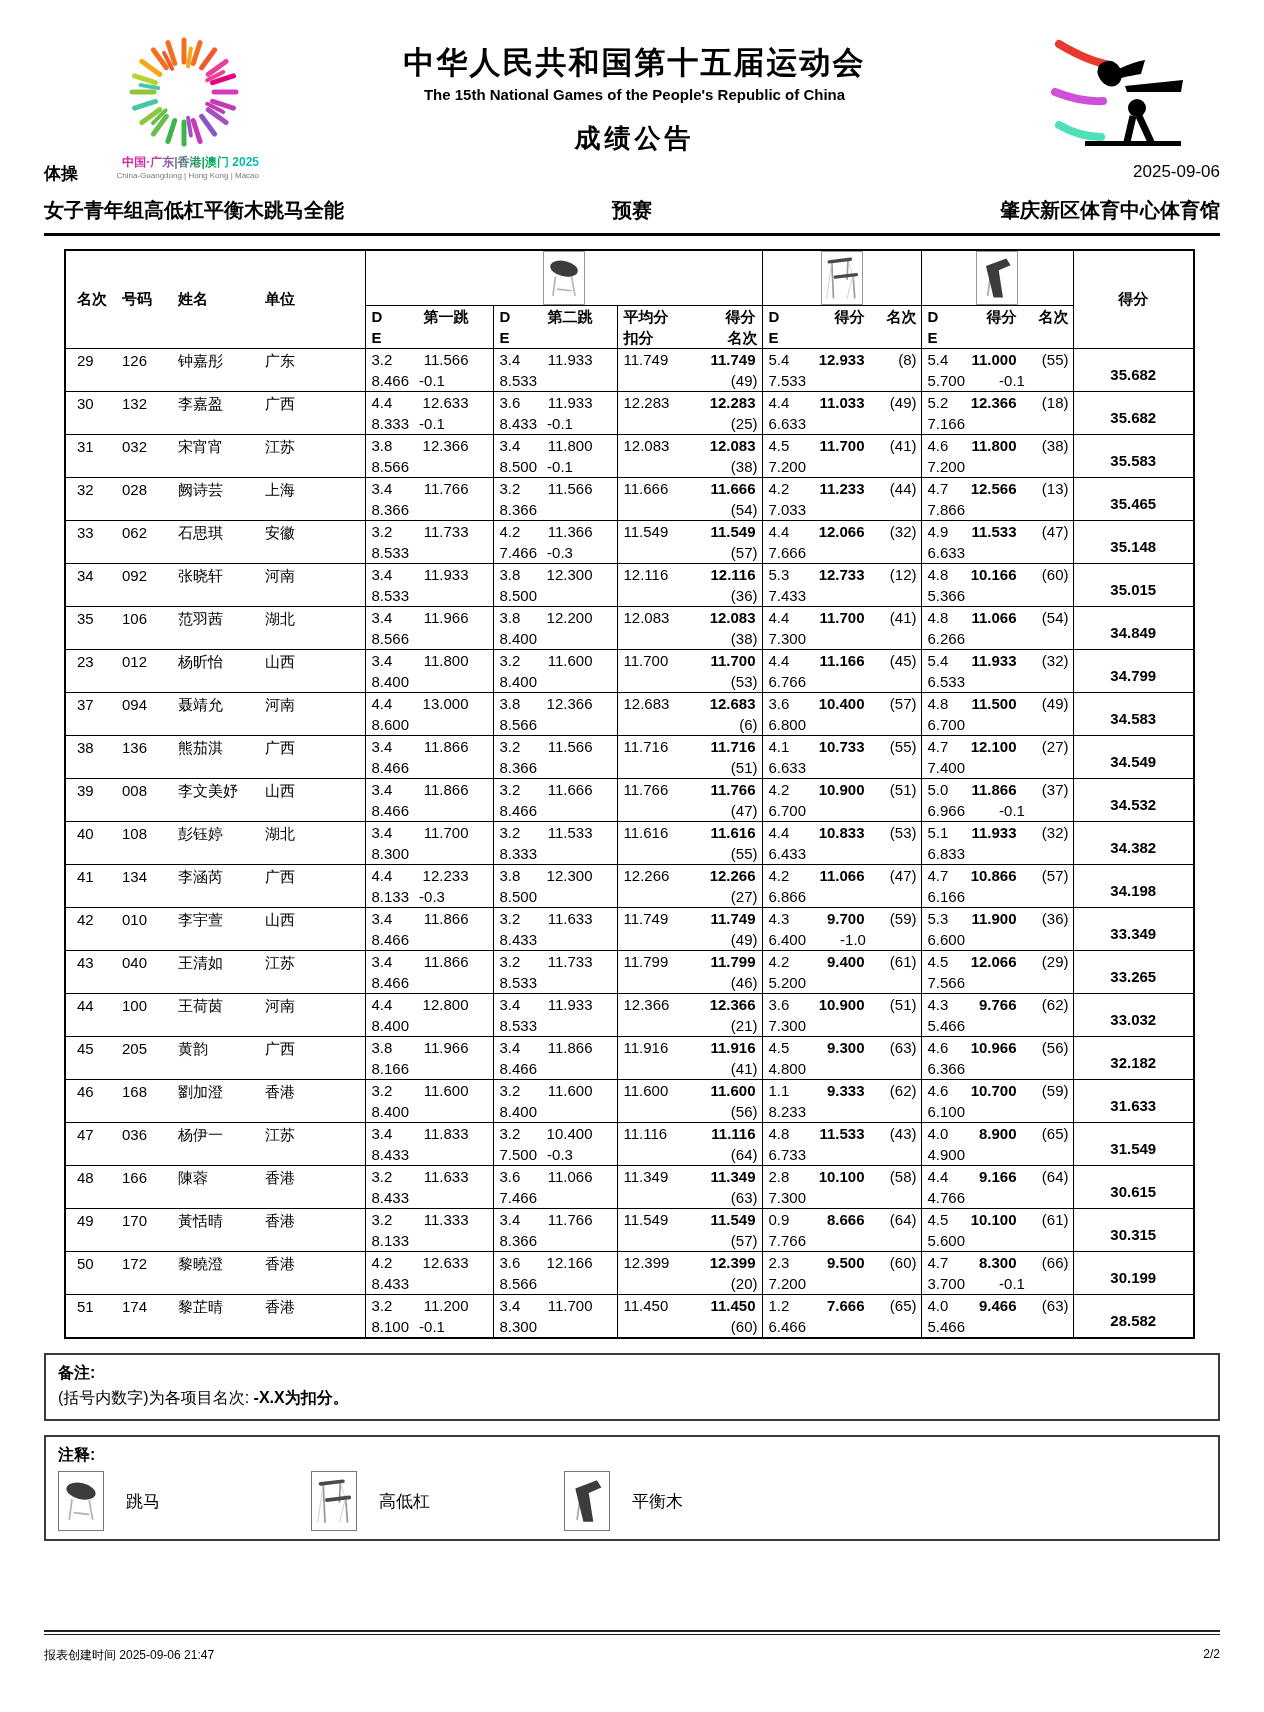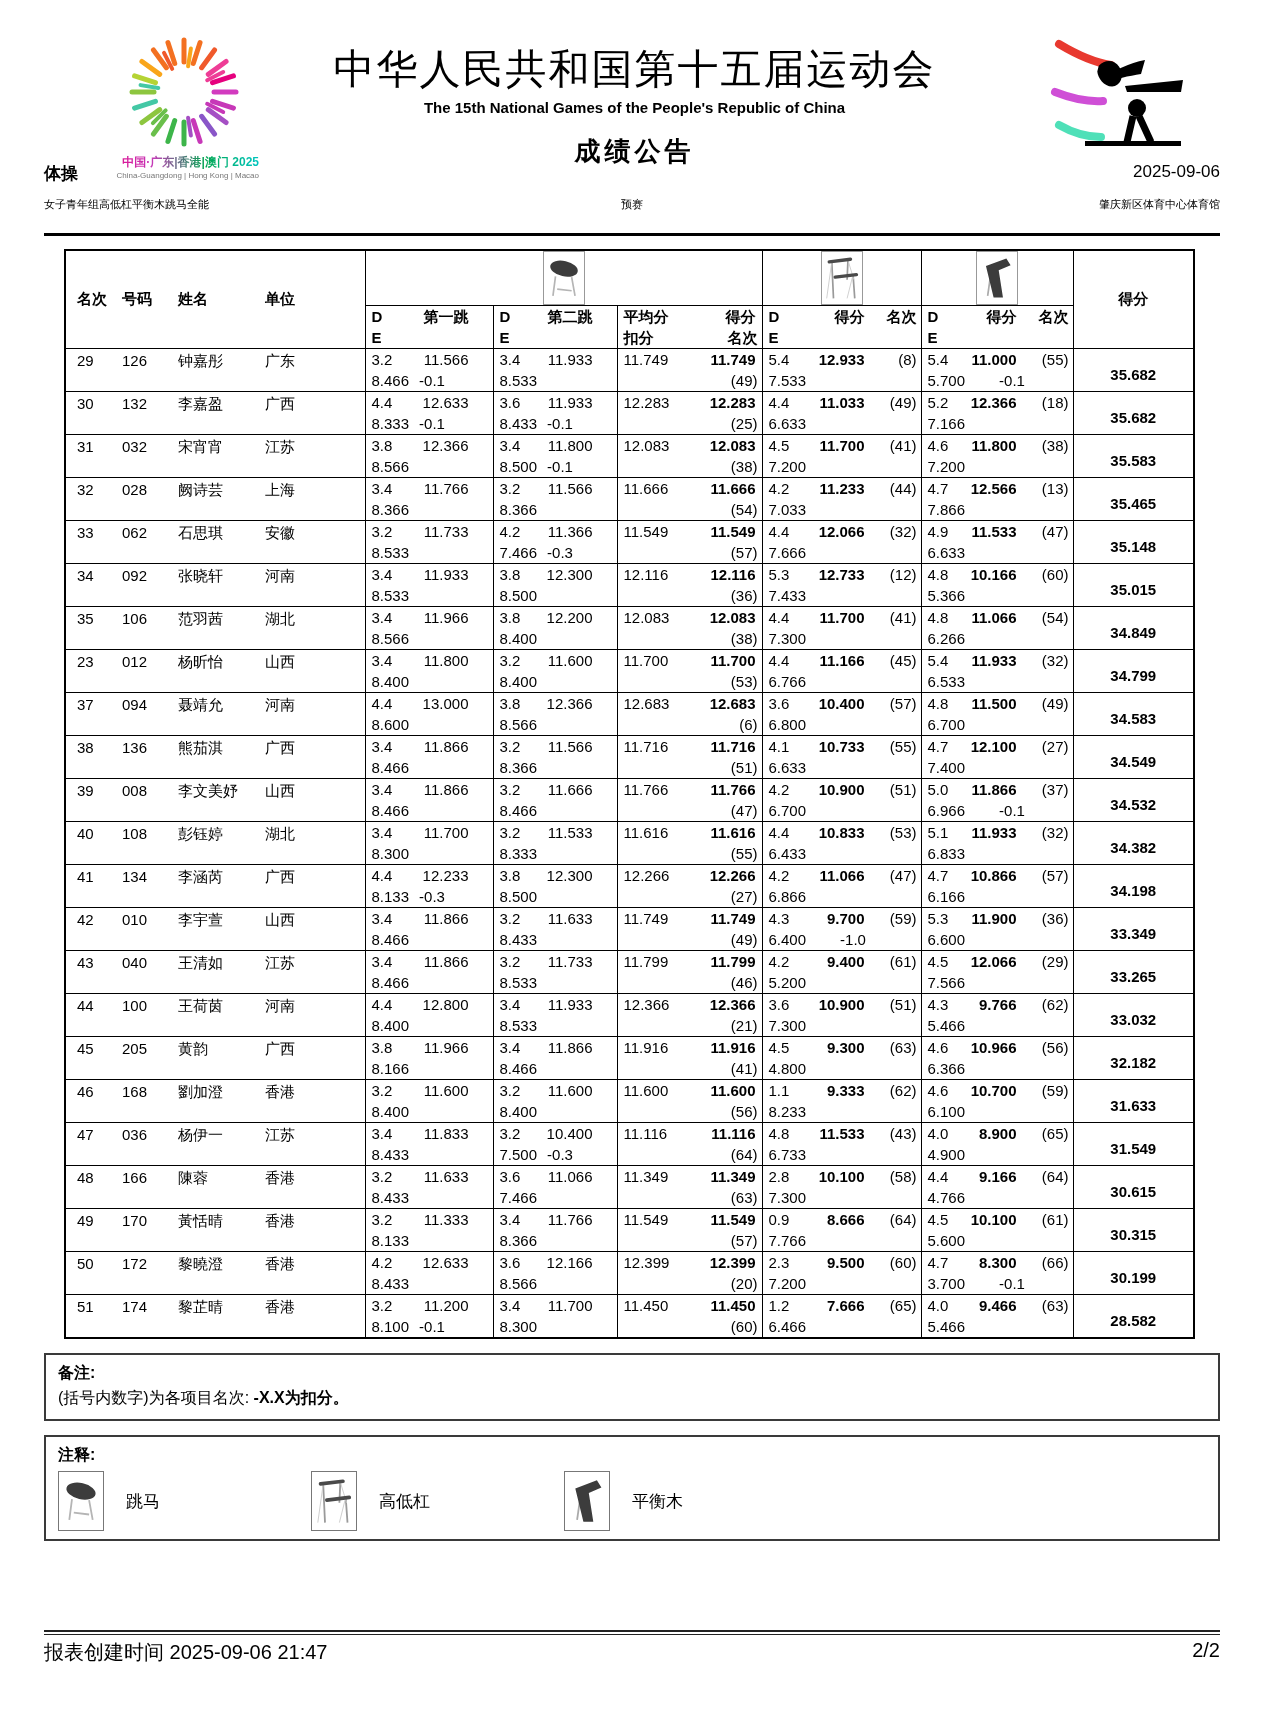--- a/index.html
+++ b/index.html
@@ -8,28 +8,28 @@
   .page { position:relative; width:1264px; height:1712px; background:#fff; margin:0 auto; color:#000; overflow:hidden; }
   .content { padding:0 44px; }
 
   
   .top { display:flex; padding-top:30px; height:148px; }
   .logo-block { width:215px; text-align:right; }
   .logo-line1 { font-size:12px; font-weight:bold; margin-top:2px;
     background:linear-gradient(90deg,#7b3fb8,#e6007e,#c738b8,#00a650,#00c6c0); -webkit-background-clip:text; background-clip:text; color:#b0259a; -webkit-text-fill-color:transparent; }
   .logo-line2 { font-size:8px; color:#777; }
   .title-block { flex:1; text-align:center; padding-top:12px; }
-  .title-cn { font-size:41px; font-weight:normal; letter-spacing:2px; }
+  .title-cn { font-size:31px; font-weight:bold; letter-spacing:2px; }
   .title-en { font-size:15px; font-weight:bold; margin-top:2px; }
   .title-sub { font-size:26px; font-weight:bold; margin-top:18px; letter-spacing:4px; }
   .emblem-block { width:210px; display:flex; justify-content:center; }
 
   .meta1 { display:flex; justify-content:space-between; margin-top:14px; font-size:17px; }
   .meta1 .sport { font-weight:bold; }
-  .meta2 { position:relative; margin-top:12px; font-size:11px; font-weight:normal; height:24px; }
+  .meta2 { position:relative; margin-top:12px; font-size:20px; font-weight:bold; height:24px; }
   .meta2 .event { position:absolute; left:0; }
   .meta2 .phase { position:absolute; left:0; right:0; text-align:center; }
   .meta2 .venue { position:absolute; right:0; }
   .rule { border-top:3px solid #000; margin-top:12px; }
 
   
   table.results { border-collapse:collapse; table-layout:fixed; width:1129px; margin:13px 0 0 20px; font-size:15px; }
   table.results { border:2px solid #000; }
   th, td { padding:0; vertical-align:top; font-weight:normal; text-align:left; }
   .bR { border-right:1px solid #000; }
@@ -68,21 +68,21 @@
   .legend-row { display:flex; align-items:center; gap:28px; margin-top:4px; }
   .legend-item { display:flex; align-items:center; width:225px; }
   .legend-item .icon-box { padding:3px 4px; border-color:#777; }
   .legend-item .icon-box svg { width:36px; height:52px; }
   .legend-item .legend-label { margin-left:22px; font-size:17px; }
 
   
   .footer { position:absolute; left:44px; right:44px; top:1630px; }
   .f-rule1 { border-top:2px solid #222; }
   .f-rule2 { border-top:1px solid #222; margin-top:2px; }
-  .f-row { display:flex; justify-content:space-between; font-size:20px; margin-top:4px; }
+  .f-row { display:flex; justify-content:space-between; font-size:12px; margin-top:12px; }
 </style>
 </head>
 <body>
 
 <svg width="0" height="0" style="position:absolute" aria-hidden="true">
   <defs>
     <line id="ray" x1="0" y1="-52" x2="0" y2="-30" stroke-width="5" stroke-linecap="round"></line>
     <line id="ray2" x1="0" y1="-44" x2="0" y2="-26" stroke-width="4" stroke-linecap="round"></line>
     <symbol id="ic-vault" viewBox="0 0 40 56">
       <path d="M10 26 L7 49 M29 27 L33 49 M12 41 L29 43" stroke="#b5b5b5" stroke-width="2" fill="none"></path>

